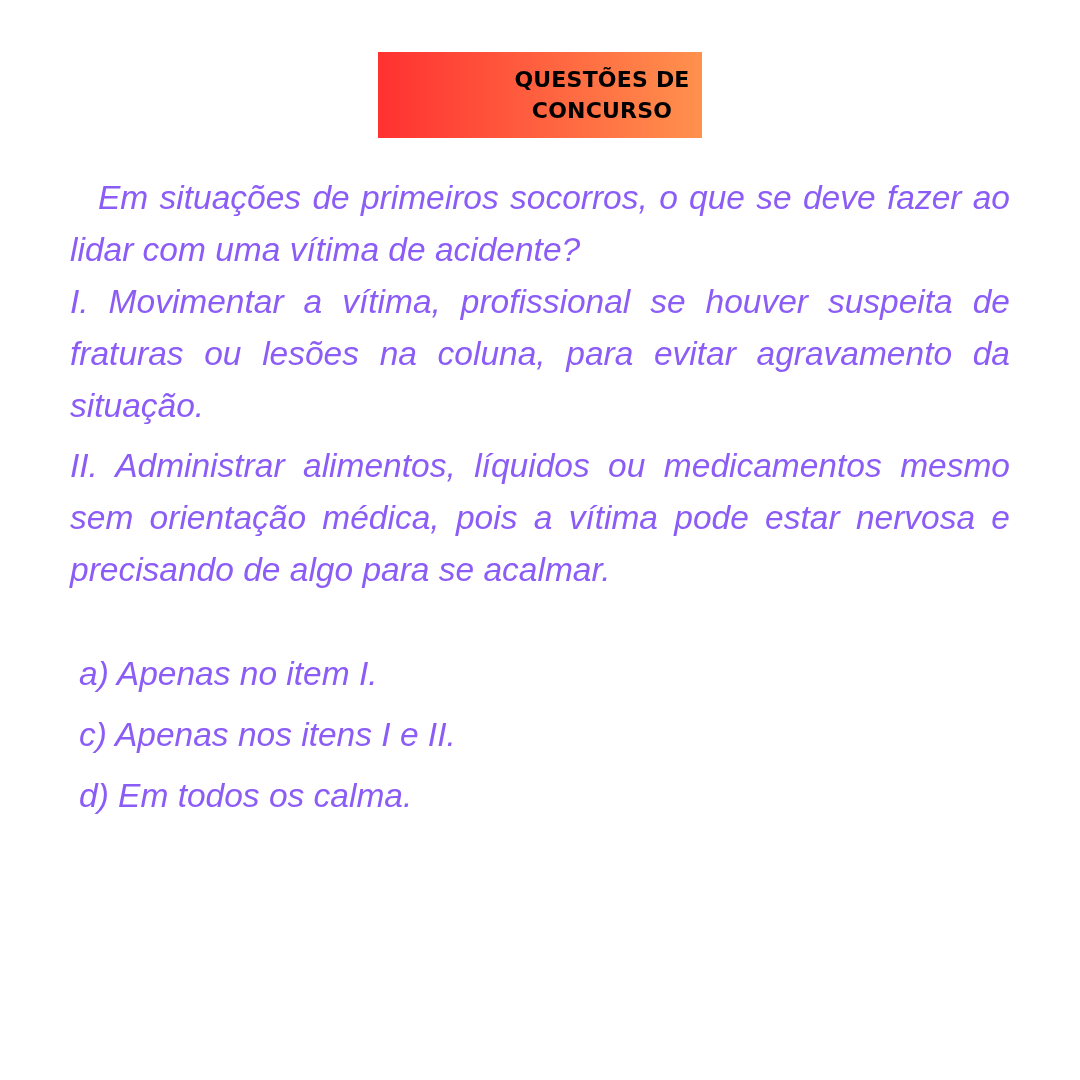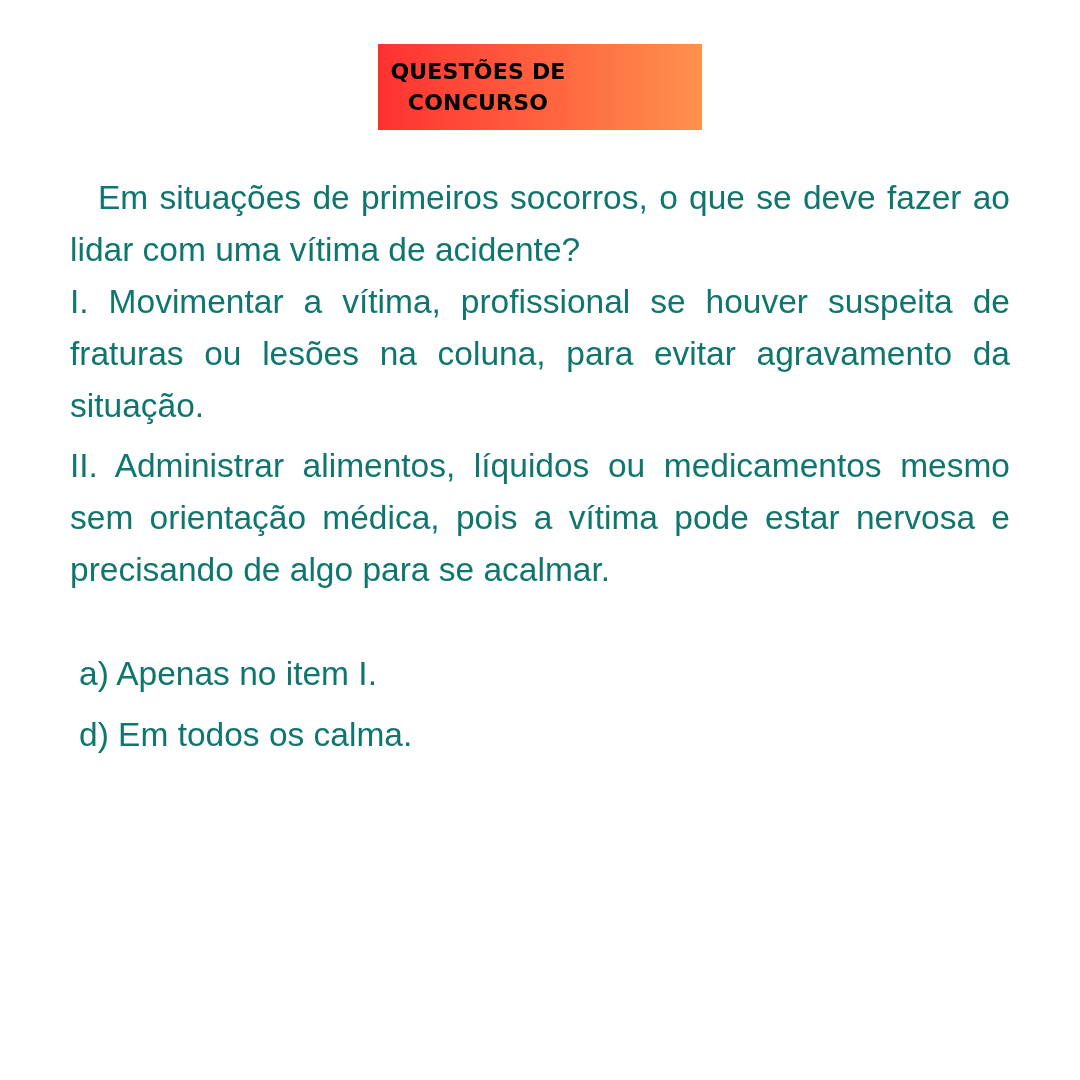--- a/index.html
+++ b/index.html
@@ -11,46 +11,47 @@
       width: 1080px;
       height: 1080px;
       position: relative;
       overflow: hidden;
       font-family: "DejaVu Sans", "Liberation Sans", sans-serif;
       color: #000000;
     }
     .banner {
       position: absolute;
       left: 378px;
-      top: 44px;
+      top: 52px;
       width: 324px;
       height: 86px;
       display: flex;
       align-items: center;
-      justify-content: flex-start;
+      justify-content: flex-end;
       text-align: center;
     }
     .banner-title {
       font-family: "DejaVu Sans", "Liberation Sans", sans-serif;
       font-weight: bold;
       font-size: 22px;
       line-height: 31px;
       color: #000000;
       width: 200px;
       letter-spacing: 0.2px;
     }
     .content {
       position: absolute;
       left: 70px;
       top: 172px;
       width: 940px;
       font-family: "Liberation Sans", "DejaVu Sans", sans-serif;
       font-size: 33.5px;
       line-height: 52px;
-      color: #0f766e;
+      color: #8b5cf6;
+      font-style: italic;
     }
     .para {
       margin: 0;
       text-align: justify;
     }
     .para.question {
       text-indent: 28px;
     }
     .para.gap {
       margin-top: 8px;
@@ -71,15 +72,16 @@
 <div class="banner" style="background: linear-gradient(90deg, rgb(255, 49, 49), rgb(255, 145, 77));">
   <div class="banner-title">QUESTÕES DE CONCURSO</div>
 </div>
 
 <div class="content">
   <p class="para question">Em situações de primeiros socorros, o que se deve fazer ao lidar com uma vítima de acidente?</p>
   <p class="para">I. Movimentar a vítima, profissional se houver suspeita de fraturas ou lesões na coluna, para evitar agravamento da situação.</p>
   <p class="para gap">II. Administrar alimentos, líquidos ou medicamentos mesmo sem orientação médica, pois a vítima pode estar nervosa e precisando de algo para se acalmar.</p>
   <ul class="options">
     <li class="option">a) Apenas no item I.</li>
+    <li class="option">c) Apenas nos itens I e II.</li>
     <li class="option">d) Em todos os calma.</li>
   </ul>
 </div>
 
 </body></html>

